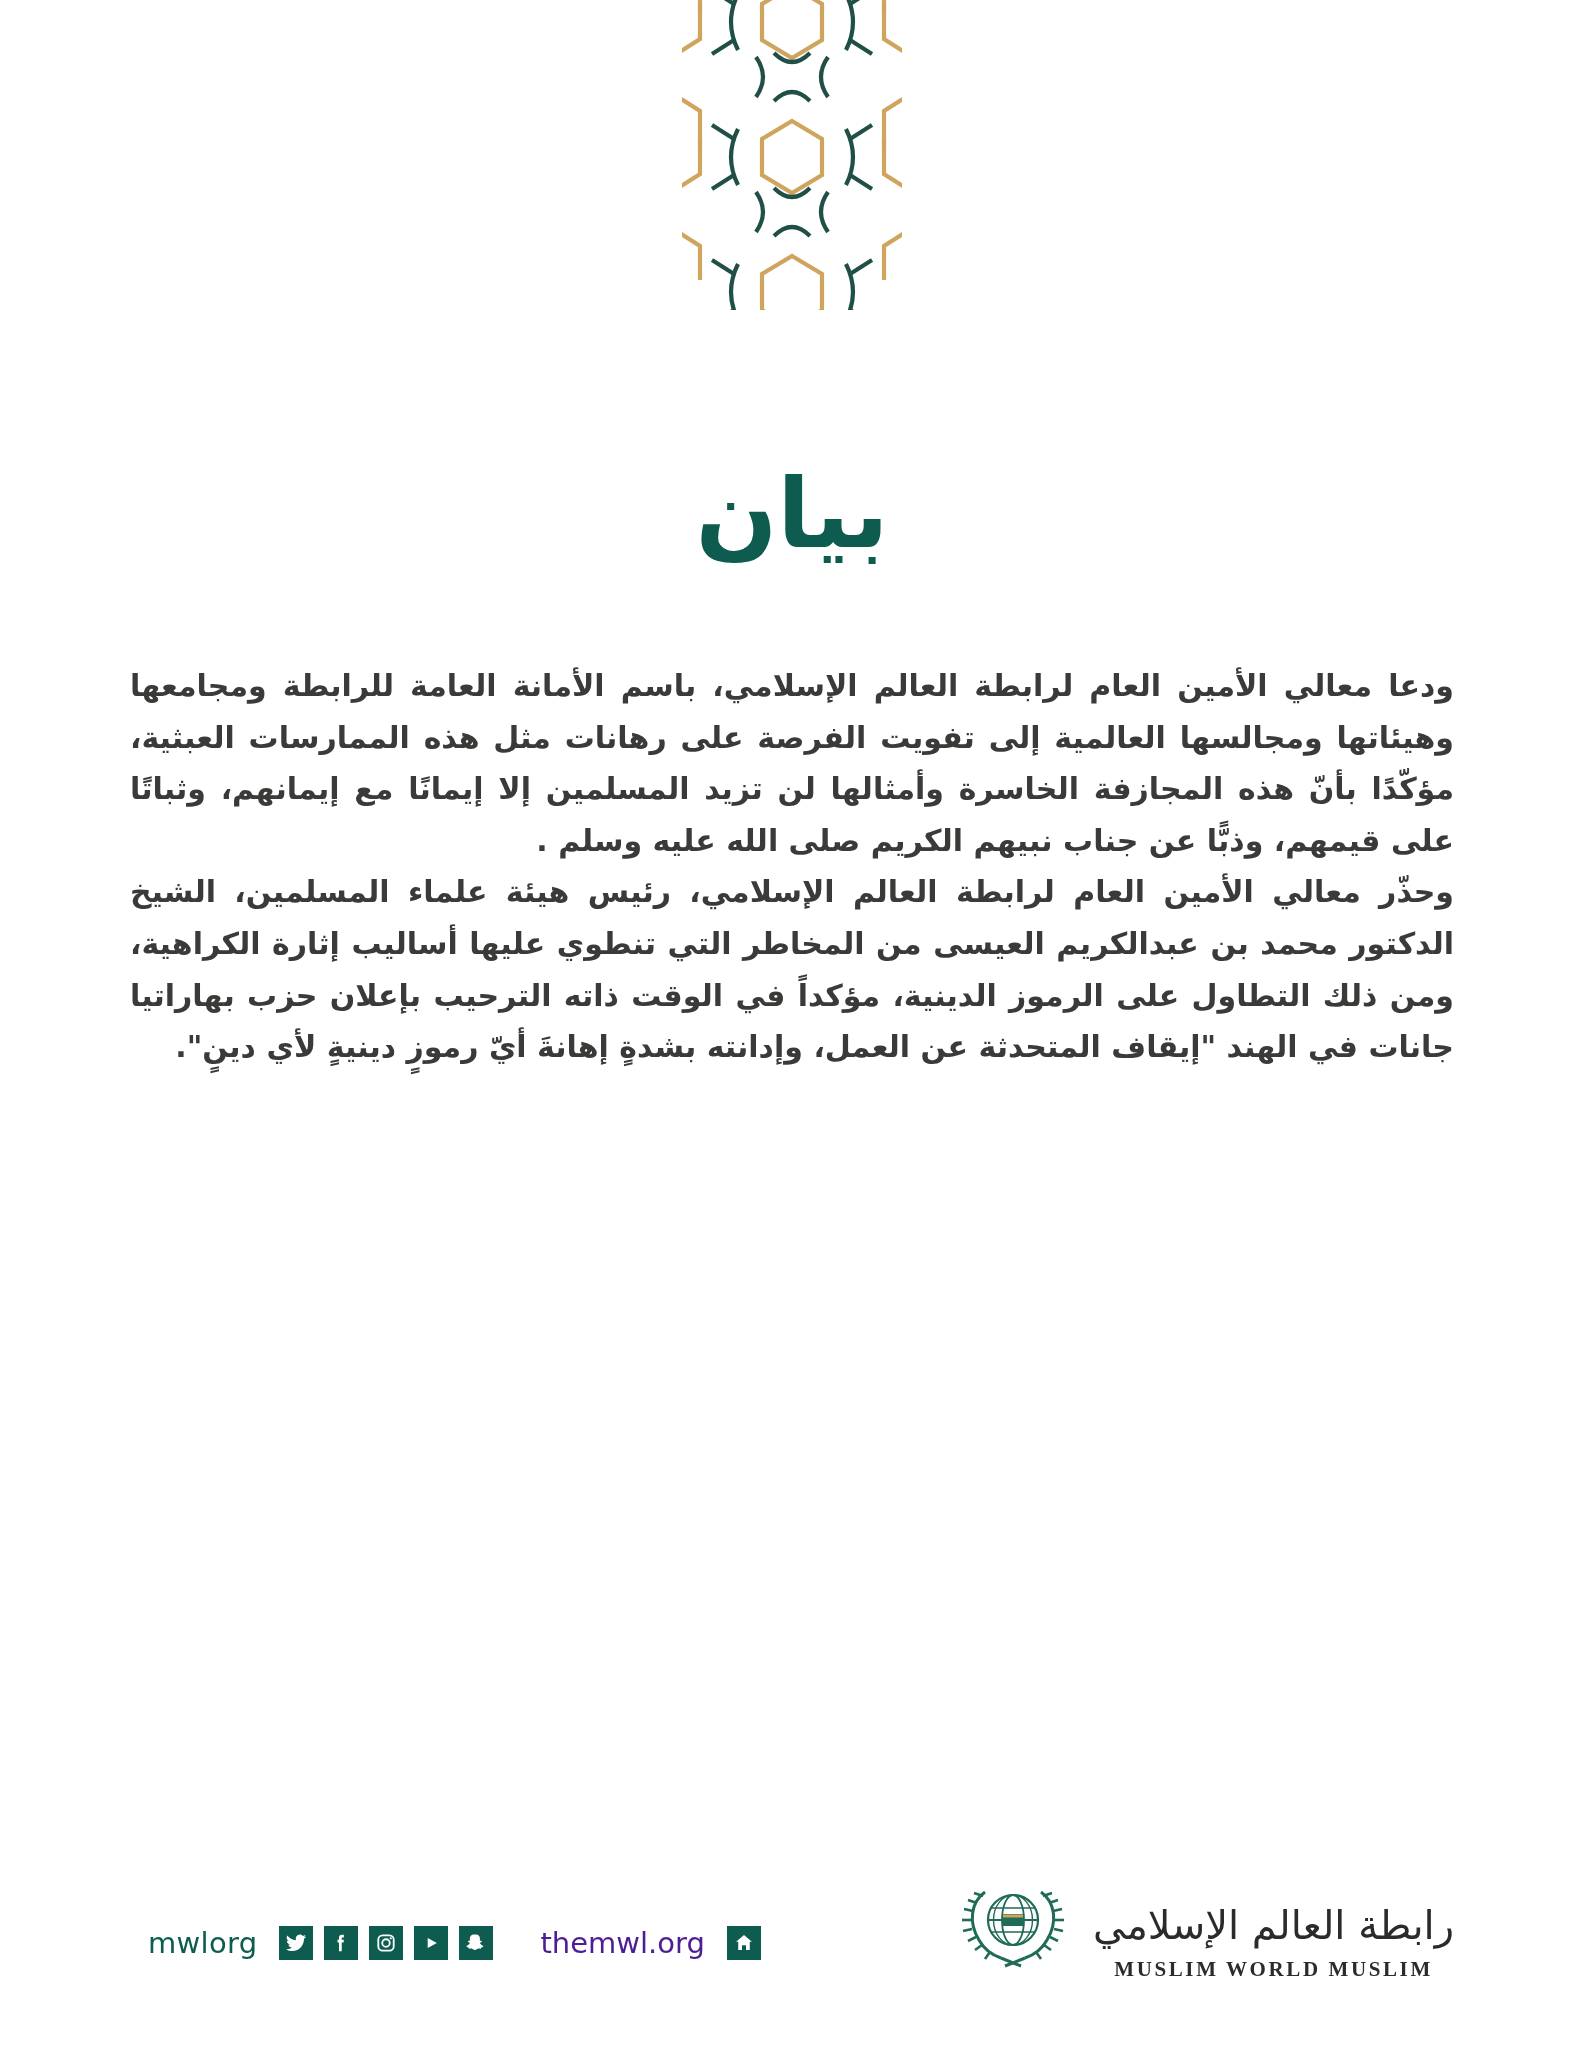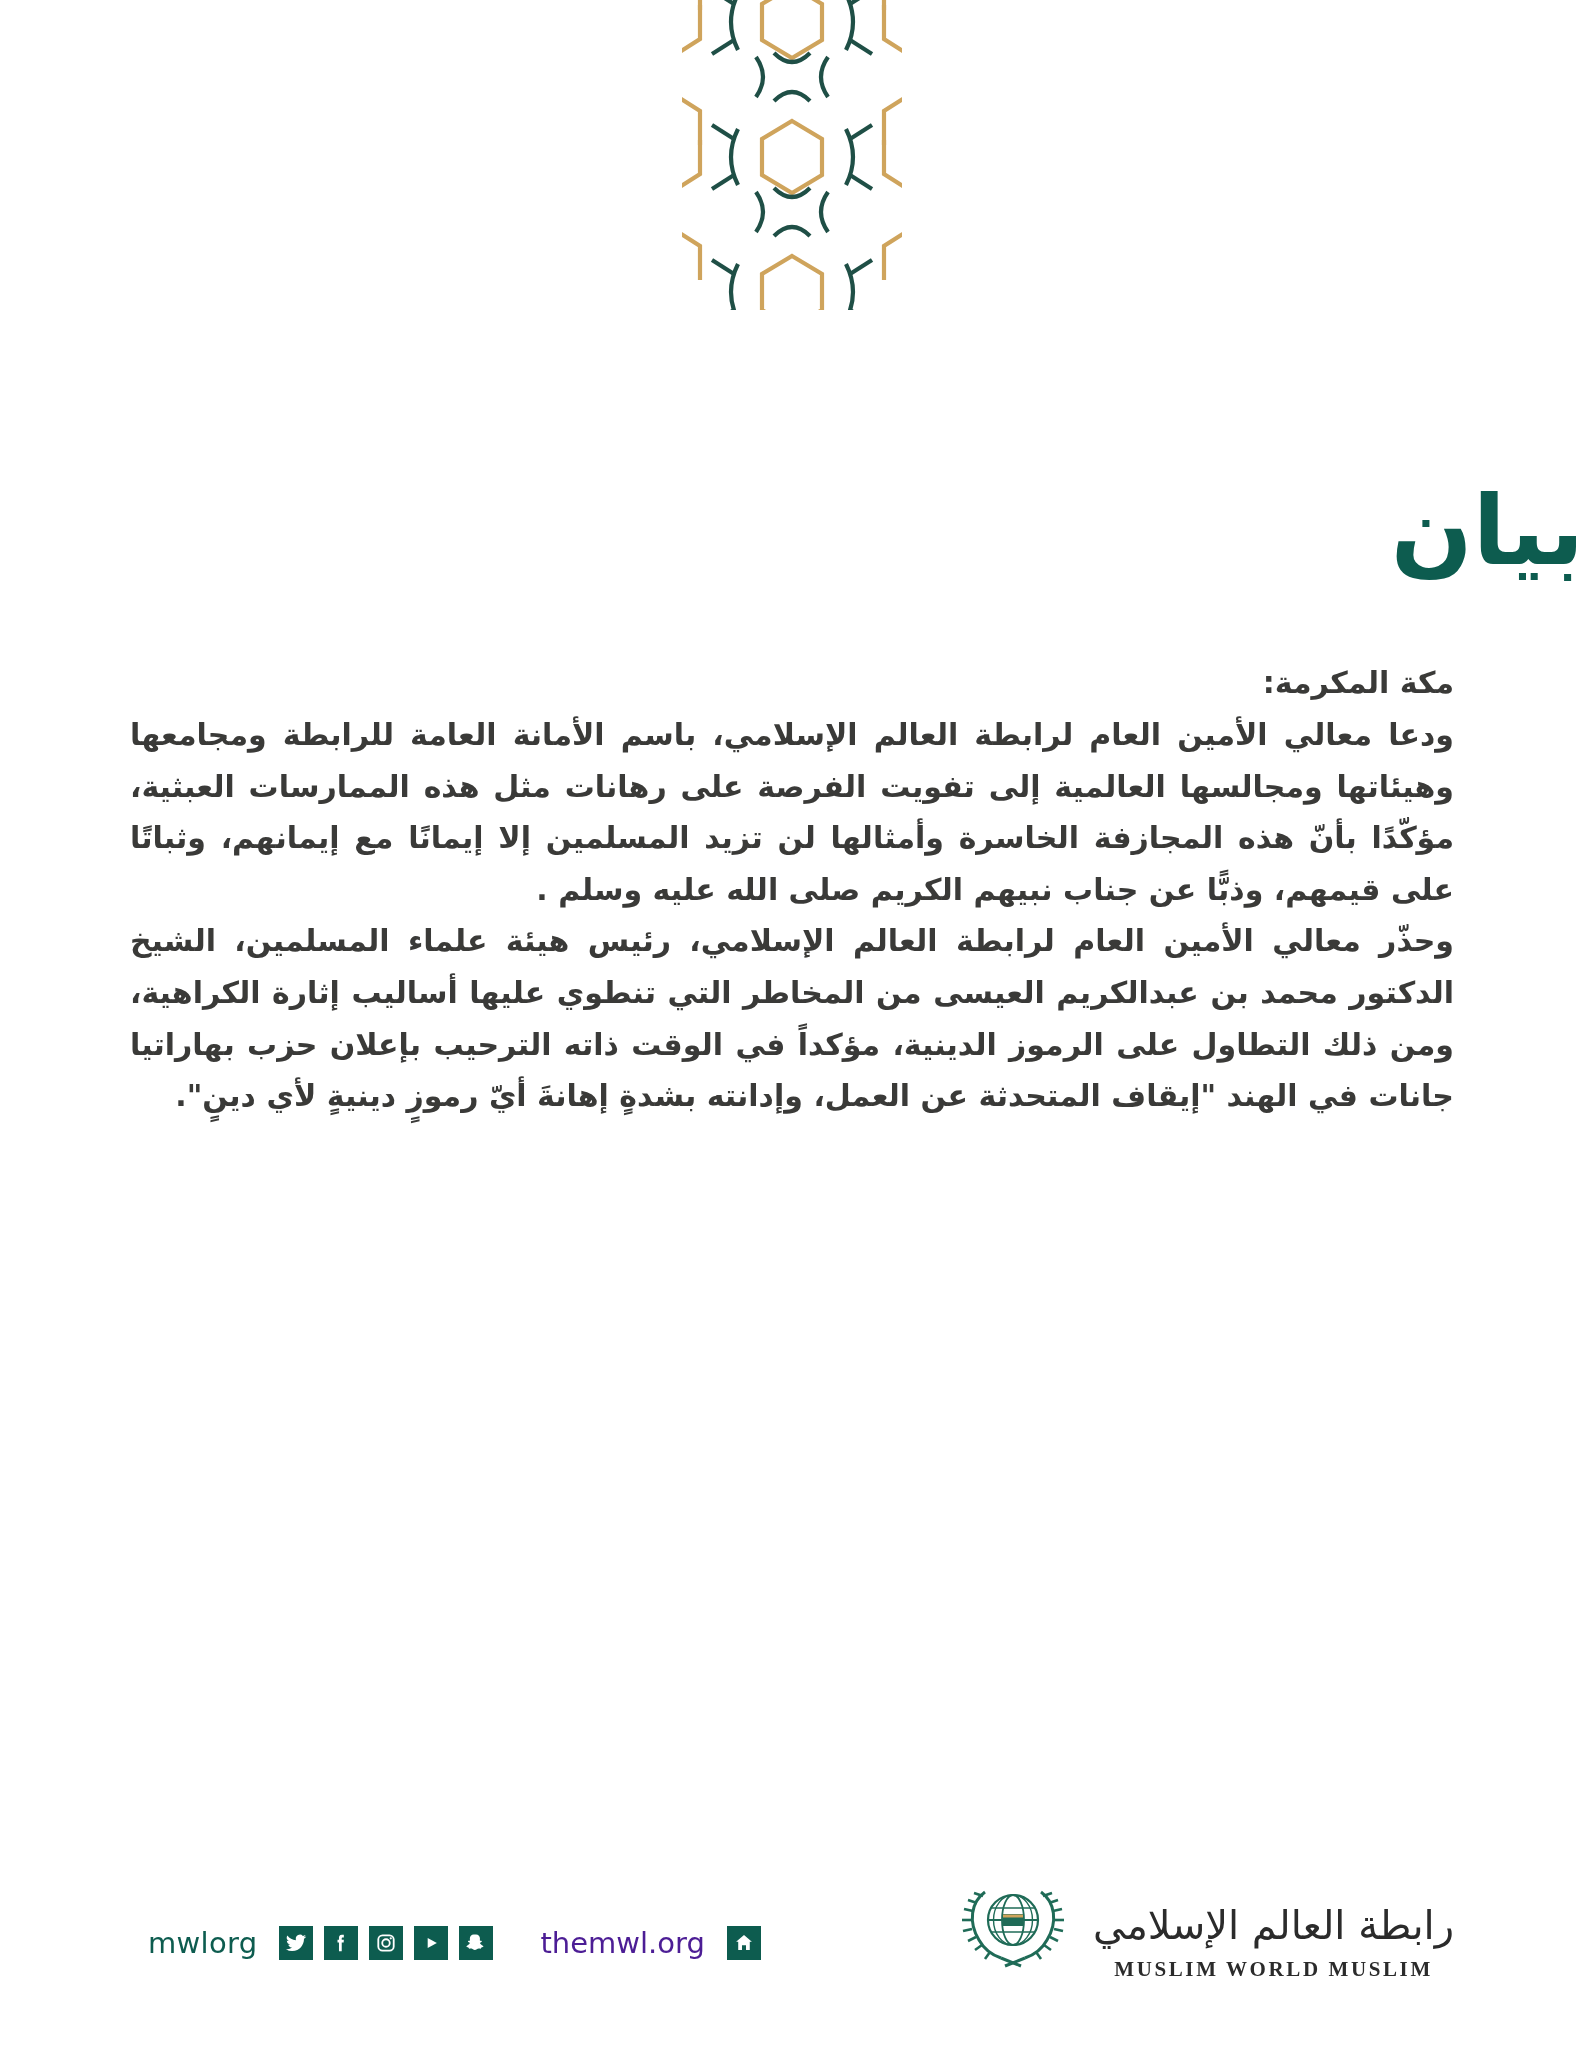--- a/index.html
+++ b/index.html
@@ -23,23 +23,24 @@
     transform: translateX(-50%);
     width: 220px;
     height: 310px;
     overflow: hidden;
   }
   .ornament-band svg { display: block; }
 
   
   .title-wrap {
     position: absolute;
-    top: 479px;
+    top: 462px;
     left: 0;
     width: 100%;
+    text-align: center;
   }
   .doc-title {
     font-family: "DejaVu Sans", "Liberation Sans", sans-serif;
     font-size: 96px;
     font-weight: 700;
     color: #0d5c4f;
     line-height: 1.1;
     letter-spacing: 0;
     margin: 0;
     direction: rtl;
@@ -194,21 +195,20 @@
     <use href="#mwl-tile" x="0" y="57"></use>
     <use href="#mwl-tile" x="0" y="192"></use>
   </svg>
 </div>
 
 <div class="title-wrap">
   <h1 class="doc-title">بيان</h1>
 </div>
 
 <div class="content">
-  <div class="lede-heading">مكة المكرمة:</div>
   <p class="para p3">ودعا معالي الأمين العام لرابطة العالم الإسلامي، باسم الأمانة العامة للرابطة ومجامعها وهيئاتها ومجالسها العالمية إلى تفويت الفرصة على رهانات مثل هذه الممارسات العبثية، مؤكّدًا بأنّ هذه المجازفة الخاسرة وأمثالها لن تزيد المسلمين إلا إيمانًا مع إيمانهم، وثباتًا على قيمهم، وذبًّا عن جناب نبيهم الكريم صلى الله عليه وسلم .</p>
   <p class="para p2">وحذّر معالي الأمين العام لرابطة العالم الإسلامي، رئيس هيئة علماء المسلمين، الشيخ الدكتور محمد بن عبدالكريم العيسى من المخاطر التي تنطوي عليها أساليب إثارة الكراهية، ومن ذلك التطاول على الرموز الدينية، مؤكداً في الوقت ذاته الترحيب بإعلان حزب بهاراتيا جانات في الهند "إيقاف المتحدثة عن العمل، وإدانته بشدةٍ إهانةَ أيّ رموزٍ دينيةٍ لأي دينٍ".</p>
 </div>
 
 <div class="footer">
 
   <div class="social-row">
     <span class="handle-text">mwlorg</span>
 
     <span class="icon-chip">

